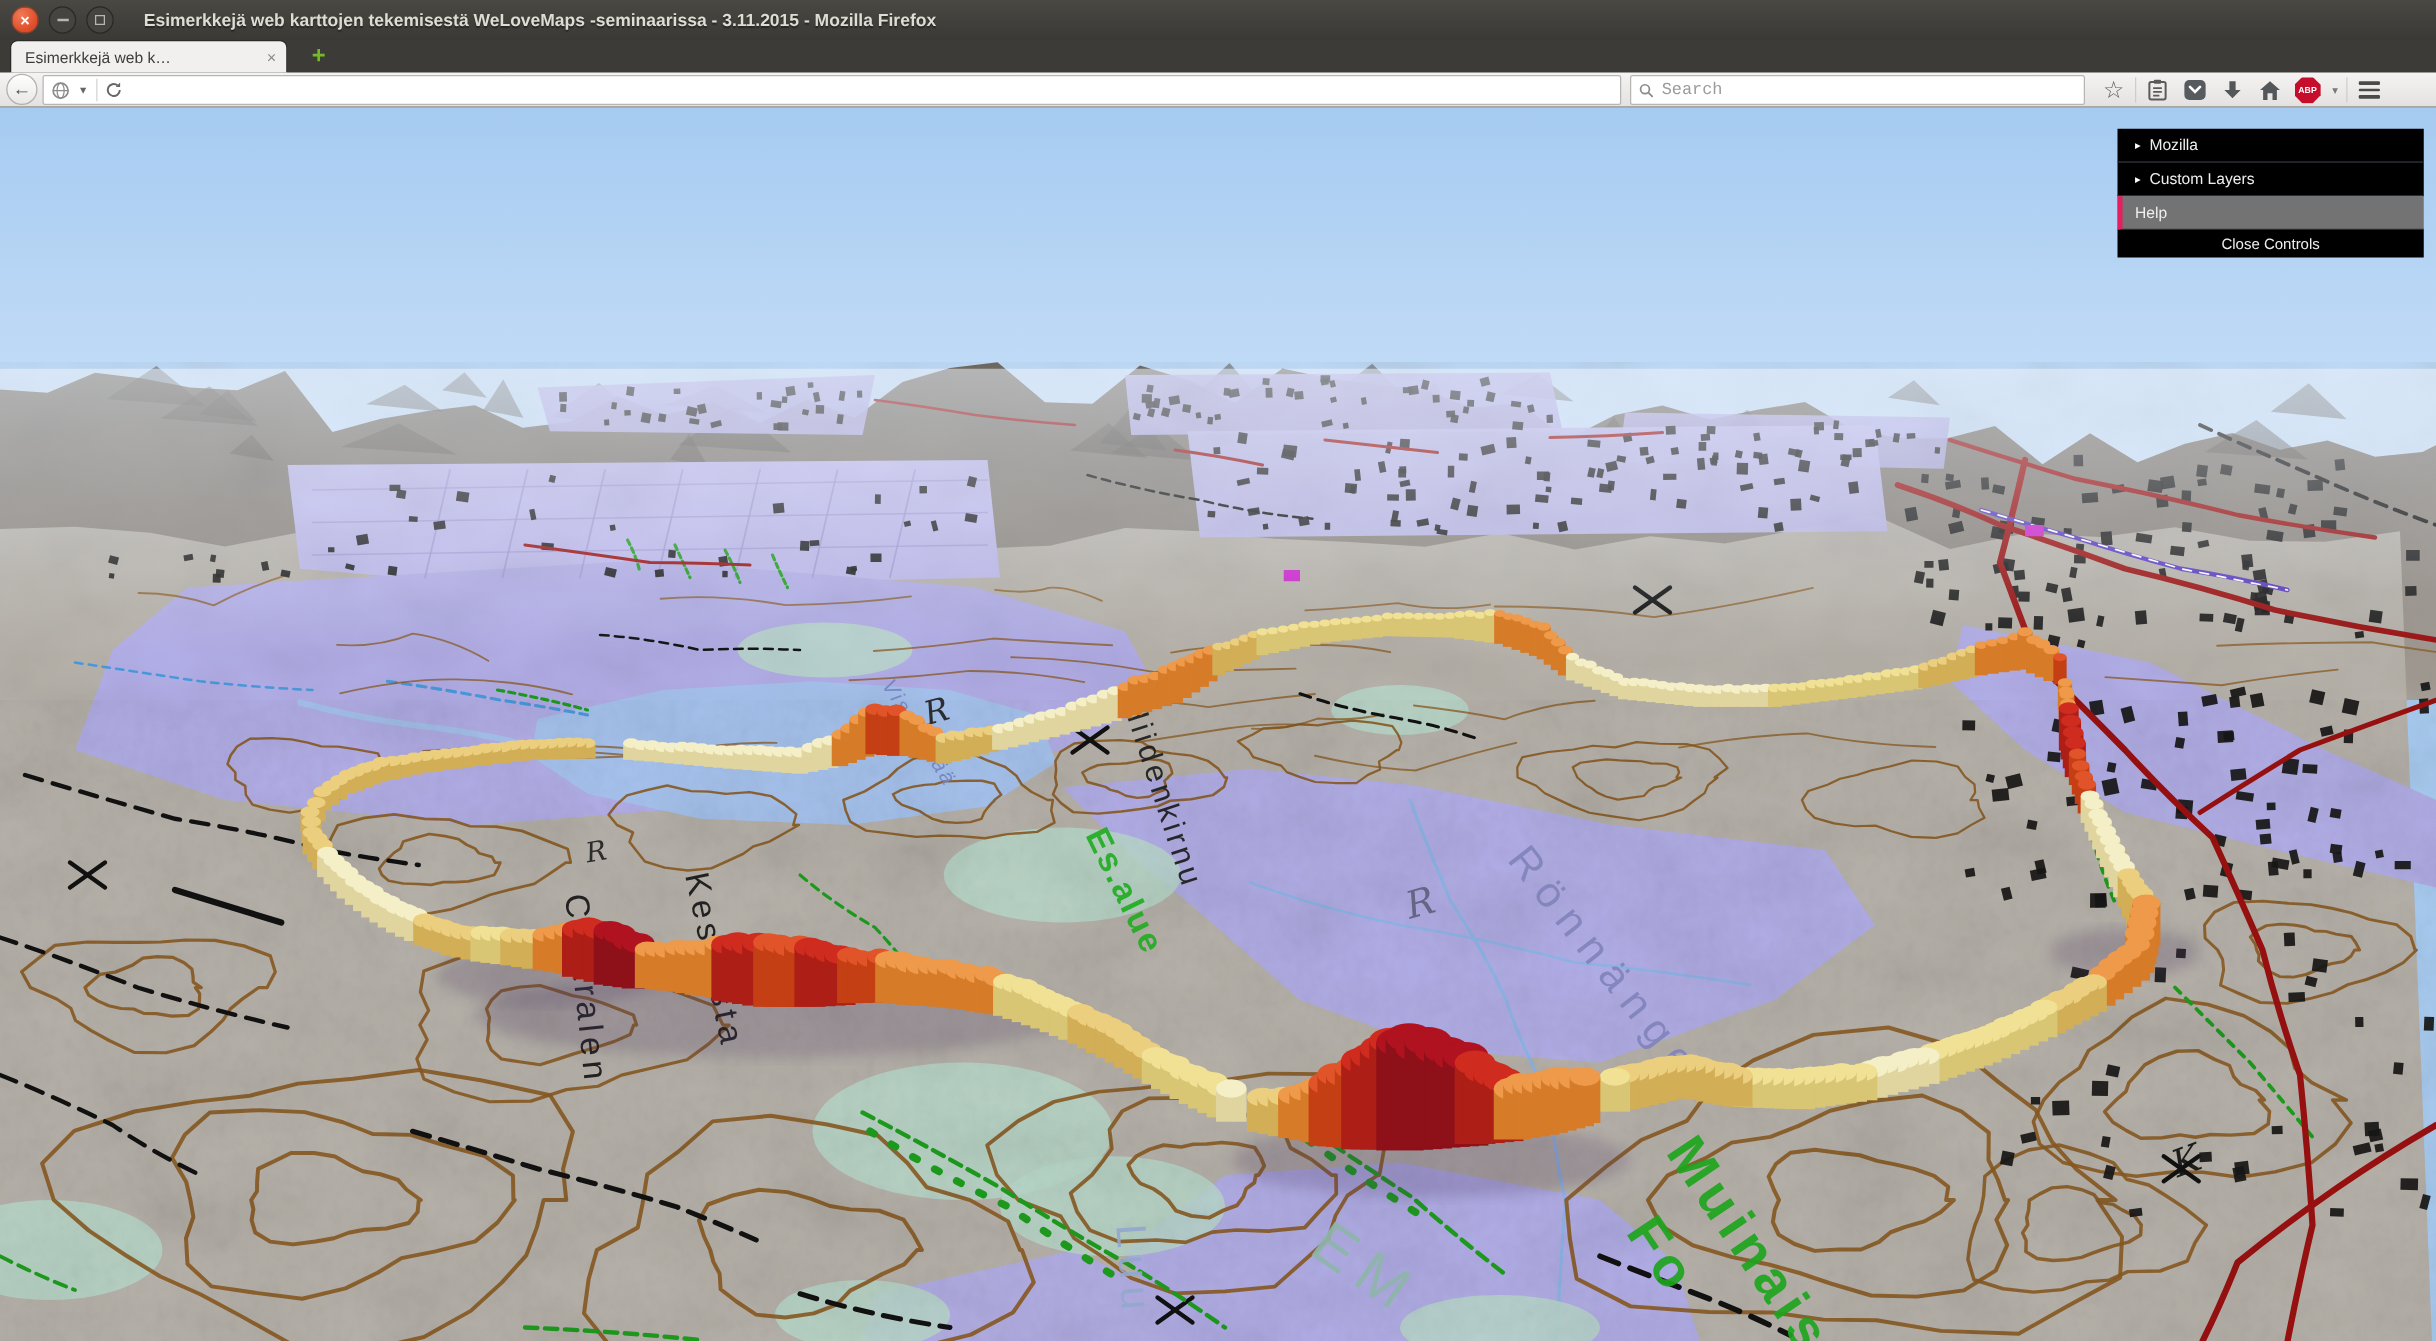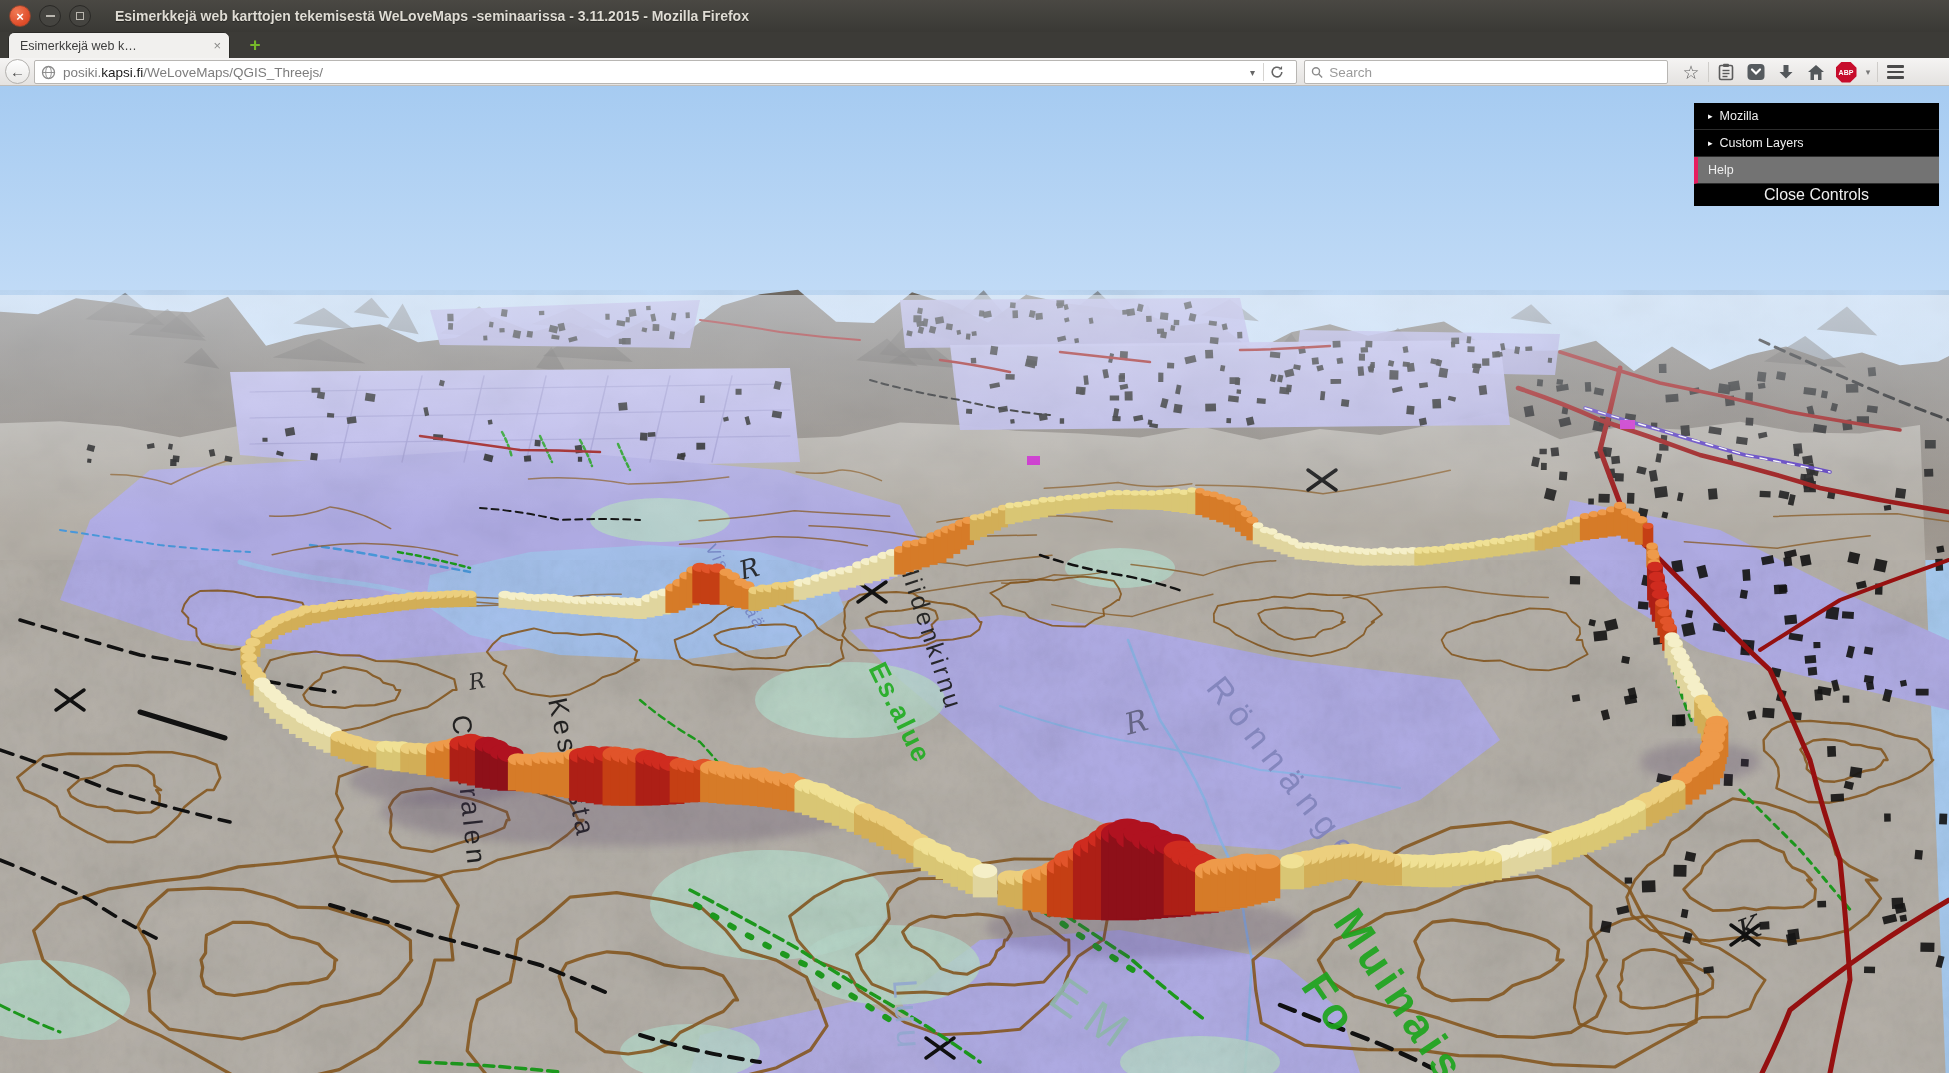--- a/index.html
+++ b/index.html
@@ -39,21 +39,21 @@
     border:1px solid #b8b6b3; border-radius:2px; display:flex; align-items:center; padding:0 6px; }
   .urltext { font-size:13.5px; margin-left:7px; white-space:nowrap; overflow:hidden; flex:1; }
   .urltext .dim { color:#7d7d7d; }
   .urltext .domain { color:#1c1c1c; }
   .url-caret { color:#666; font-size:10px; padding:0 8px; }
   .url-sep { width:1px; height:18px; background:#d6d4d1; }
   .reloadbtn { padding:0 6px; display:flex; align-items:center; }
   .searchbox { position:absolute; left:1304px; top:2px; width:364px; height:24px; background:#fff;
     border:1px solid #b8b6b3; border-radius:2px; display:flex; align-items:center; padding:0 6px; }
   .searchbox input { border:none; outline:none; font-size:13.5px; color:#333; width:100%; margin-left:6px;
-    font-family:Liberation Sans, sans-serif; background:transparent; }
+    font-family:Liberation Mono, monospace; background:transparent; }
   .searchbox input::placeholder { color:#9a9a9a; }
   .toolicons { position:absolute; left:1676px; top:0; height:28px; display:flex; align-items:center; }
   .ticon { width:30px; height:26px; display:flex; align-items:center; justify-content:center; color:#5b5b5b; }
   .tsep { width:1px; height:20px; background:#cfcdca; margin:0 2px; }
   .star { font-size:19px; color:#5f5f5f; }
   .abp { width:21px; height:21px; background:#c70d2c; color:#fff; font-size:7px; font-weight:bold;
     display:flex; align-items:center; justify-content:center; border-radius:4px;
     clip-path:polygon(30% 0,70% 0,100% 30%,100% 70%,70% 100%,30% 100%,0 70%,0 30%); }
   .smallcaret { font-size:9px; color:#777; width:14px; text-align:center; }
   .burger { display:flex; flex-direction:column; gap:3px; }
@@ -64,21 +64,21 @@
   #map { position:absolute; left:0; top:0; }
 
   
   .dat-gui { position:absolute; right:10px; top:17px; width:245px; font-size:12.5px; color:#eee;
     font-family:"Liberation Sans", sans-serif; }
   .dat-row { height:27px; display:flex; align-items:center; background:#000; border-bottom:1px solid #2c2c2c;
     padding-left:14px; cursor:default; }
   .dat-row .arrow { font-size:9px; margin-right:7px; color:#fff; }
   .dat-row.fn { background:#737373; border-left:4px solid #e61d5f; padding-left:10px; }
   .dat-close { height:22px; background:#000; display:flex; align-items:center; justify-content:center;
-    font-size:16px; color:#eee; cursor:default; }
+    font-size:12px; color:#eee; cursor:default; }
 </style>
 </head>
 <body>
 
 <div class="titlebar">
   <div class="winbtns">
     <div class="winbtn close">×</div>
     <div class="winbtn minmax">
         <div class="dash"></div>
       </div>
@@ -99,21 +99,20 @@
 
 <div class="navbar">
   <div class="backbtn">←</div>
 
   <div class="urlbar">
     <svg width="15" height="15" viewBox="0 0 16 16">
       <circle cx="8" cy="8" r="6.4" fill="none" stroke="#8a8a8a" stroke-width="1.4"></circle>
       <ellipse cx="8" cy="8" rx="3" ry="6.4" fill="none" stroke="#8a8a8a" stroke-width="1"></ellipse>
       <line x1="1.6" y1="8" x2="14.4" y2="8" stroke="#8a8a8a" stroke-width="1"></line>
     </svg>
-    <div class="urltext"><span class="dim">posiki.</span><span class="domain">kapsi.fi</span><span class="dim">/WeLoveMaps/QGIS_Threejs/</span></div>
     <span class="url-caret">▾</span>
     <div class="url-sep"></div>
     <div class="reloadbtn">
       <svg width="14" height="14" viewBox="0 0 16 16">
         <path d="M13.5 8a5.5 5.5 0 1 1-2.1-4.3" fill="none" stroke="#666" stroke-width="1.8"></path>
         <path d="M13.8 1.2 L13.8 5.2 L9.8 5.2 Z" fill="#666"></path>
       </svg>
     </div>
   </div>
 

